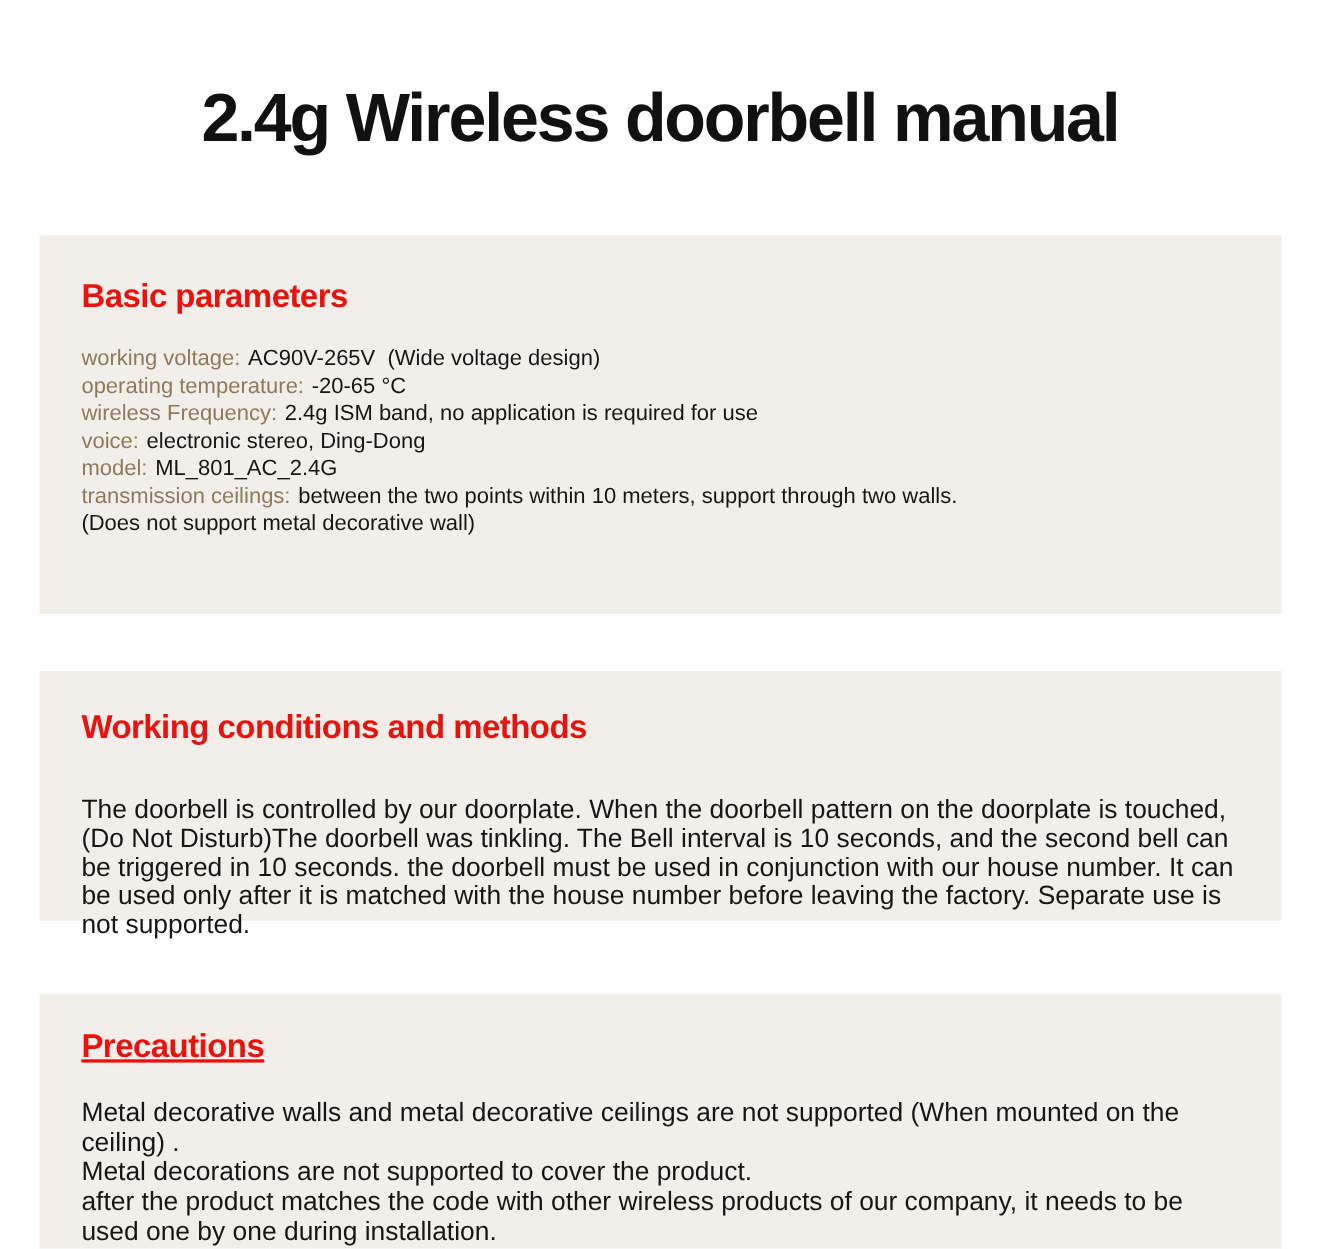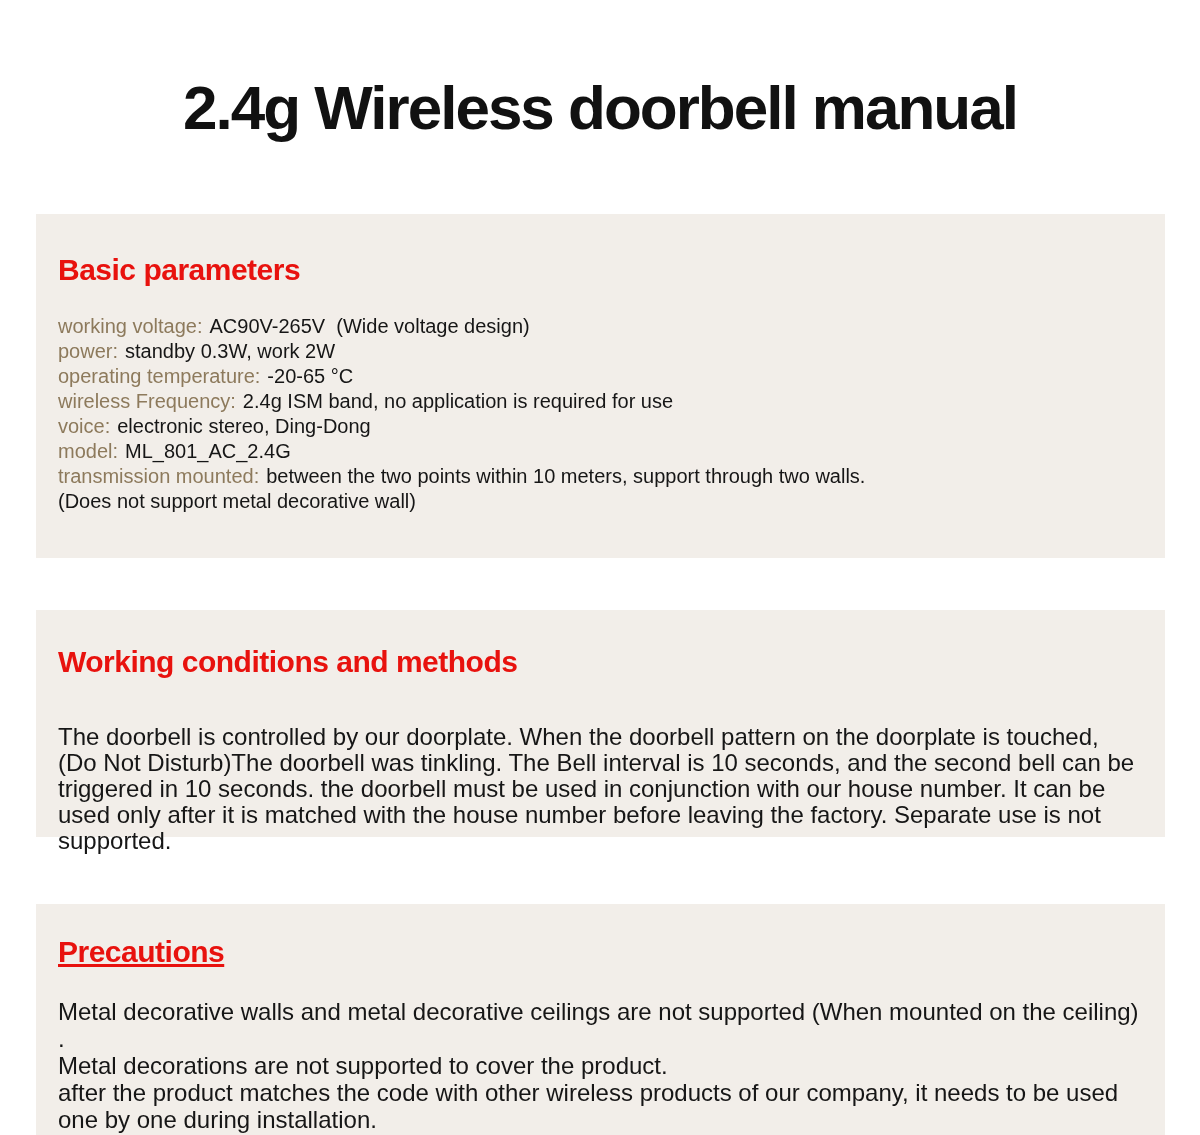--- a/index.html
+++ b/index.html
@@ -26,21 +26,21 @@
     font-weight:bold;
     letter-spacing:-2px;
     color:#111111;
     margin:0;
   }
   .panel{
     position:absolute;
     left:36px;
     width:1129px;
     background:var(--panel-bg);
-    padding:0 22px;
+    padding:0 38px;
   }
   .panel-basic{top:214px;height:344px;}
   .panel-working{top:610px;height:227px;}
   .panel-precautions{top:904px;height:231px;}
   .section-heading{
     margin:0;
     font-size:30px;
     font-weight:bold;
     letter-spacing:-0.5px;
     color:var(--accent-red);
@@ -70,26 +70,25 @@
 </style>
 </head>
 <body>
 
 <h1 class="page-title">2.4g Wireless doorbell manual</h1>
 
 <section class="panel panel-basic">
   <h2 class="section-heading">Basic parameters</h2>
   <div class="param-list">
     <div class="param-line"><span class="param-label">working voltage:</span><span class="param-value">AC90V-265V  (Wide voltage design)</span></div>
-    <div class="param-line"><span class="param-label">power:</span><span class="param-value">standby 0.3W, work 2W</span></div>
     <div class="param-line"><span class="param-label">operating temperature:</span><span class="param-value">-20-65 °C</span></div>
     <div class="param-line"><span class="param-label">wireless Frequency:</span><span class="param-value">2.4g ISM band, no application is required for use</span></div>
     <div class="param-line"><span class="param-label">voice:</span><span class="param-value">electronic stereo, Ding-Dong</span></div>
     <div class="param-line"><span class="param-label">model:</span><span class="param-value">ML_801_AC_2.4G</span></div>
-    <div class="param-line"><span class="param-label">transmission mounted:</span><span class="param-value">between the two points within 10 meters, support through two walls.</span></div>
+    <div class="param-line"><span class="param-label">transmission ceilings:</span><span class="param-value">between the two points within 10 meters, support through two walls.</span></div>
     <div class="param-line"><span class="param-label"></span><span class="param-value">(Does not support metal decorative wall)</span></div>
   </div>
 </section>
 
 <section class="panel panel-working">
   <h2 class="section-heading">Working conditions and methods</h2>
   <p class="body-text">The doorbell is controlled by our doorplate. When the doorbell pattern on the doorplate is touched, (Do Not Disturb)The doorbell was tinkling. The Bell interval is 10 seconds, and the second bell can be triggered in 10 seconds. the doorbell must be used in conjunction with our house number. It can be used only after it is matched with the house number before leaving the factory. Separate use is not supported.</p>
 </section>
 
 <section class="panel panel-precautions">

